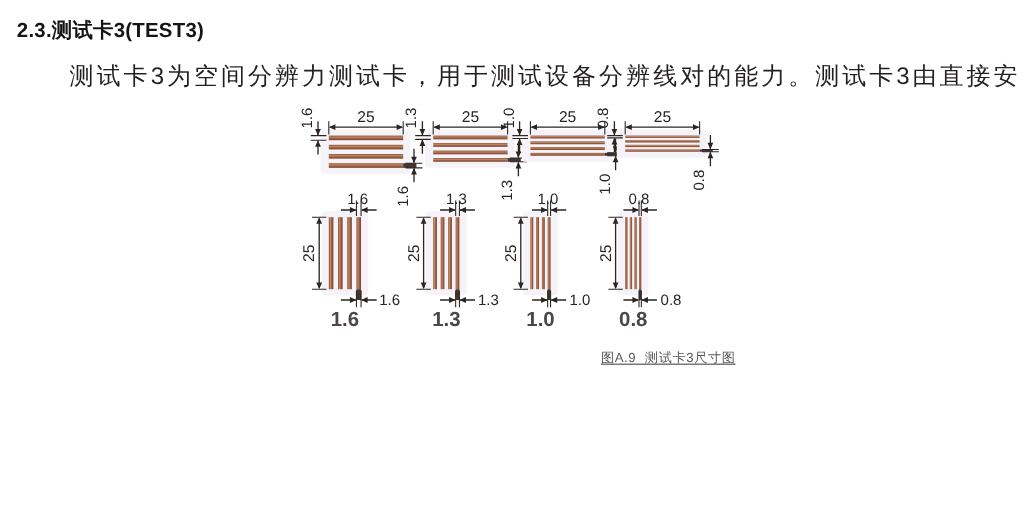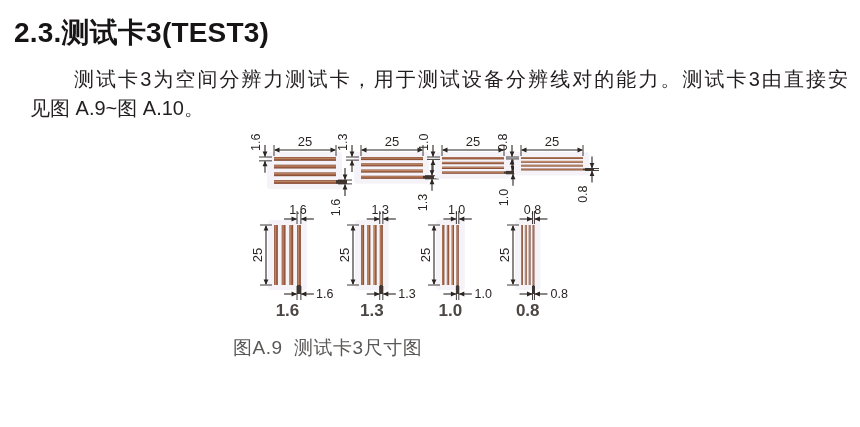--- a/index.html
+++ b/index.html
@@ -5,46 +5,46 @@
   html,body { margin:0; padding:0; }
   body {
     width:860px; height:427px;
     background:#ffffff;
     font-family:"Liberation Sans","DejaVu Sans",sans-serif;
     color:#231f20;
     overflow:hidden;
   }
   .doc { padding:12px 12px 0 14px; }
   .heading {
-    font-size:28px; font-weight:bold; color:#171415;
+    font-size:17px; font-weight:bold; color:#171415;
     margin:2px 0 13px 0; letter-spacing:0.2px;
     font-family:"Liberation Sans","DejaVu Sans",sans-serif;
   }
   .bodytext { font-size:20px; line-height:29px; }
-  .line { white-space:pre-wrap;margin-left:16px; }
+  .line { white-space:pre-wrap; }
   .just { text-align:justify; text-align-last:justify; }
   .indent { text-indent:2.2em; }
   figure { margin:0; padding:0; }
   .fig-wrap { margin-left:235px; width:380px; }
   .fig-wrap svg { display:block; }
   figcaption {
-    text-align:left; font-size:19px; letter-spacing:0.5px;
+    text-align:right; font-size:11px; letter-spacing:0.5px;
     margin-top:12px; white-space:pre-wrap;
     transform:translateX(-16px);
+    text-decoration:underline;
   }
 </style>
 </head>
 <body>
 
 <main class="doc">
   <h2 class="heading">2.3.测试卡3(TEST3)</h2>
 
   <div class="bodytext">
     <div class="line just indent">测试卡3为空间分辨力测试卡，用于测试设备分辨线对的能力。测试卡3由直接安</div>
-    <div class="line">见图 A.9~图 A.10。</div>
   </div>
 
   <figure>
     <div class="fig-wrap">
       <svg id="dim-svg" width="380" height="200" viewBox="0 0 380 200">
           <defs>
             <linearGradient id="wireH" x1="0" y1="0" x2="0" y2="1">
               <stop offset="0" stop-color="#8a4e38"></stop>
               <stop offset="0.35" stop-color="#c08a64"></stop>
               <stop offset="0.6" stop-color="#a06046"></stop>

